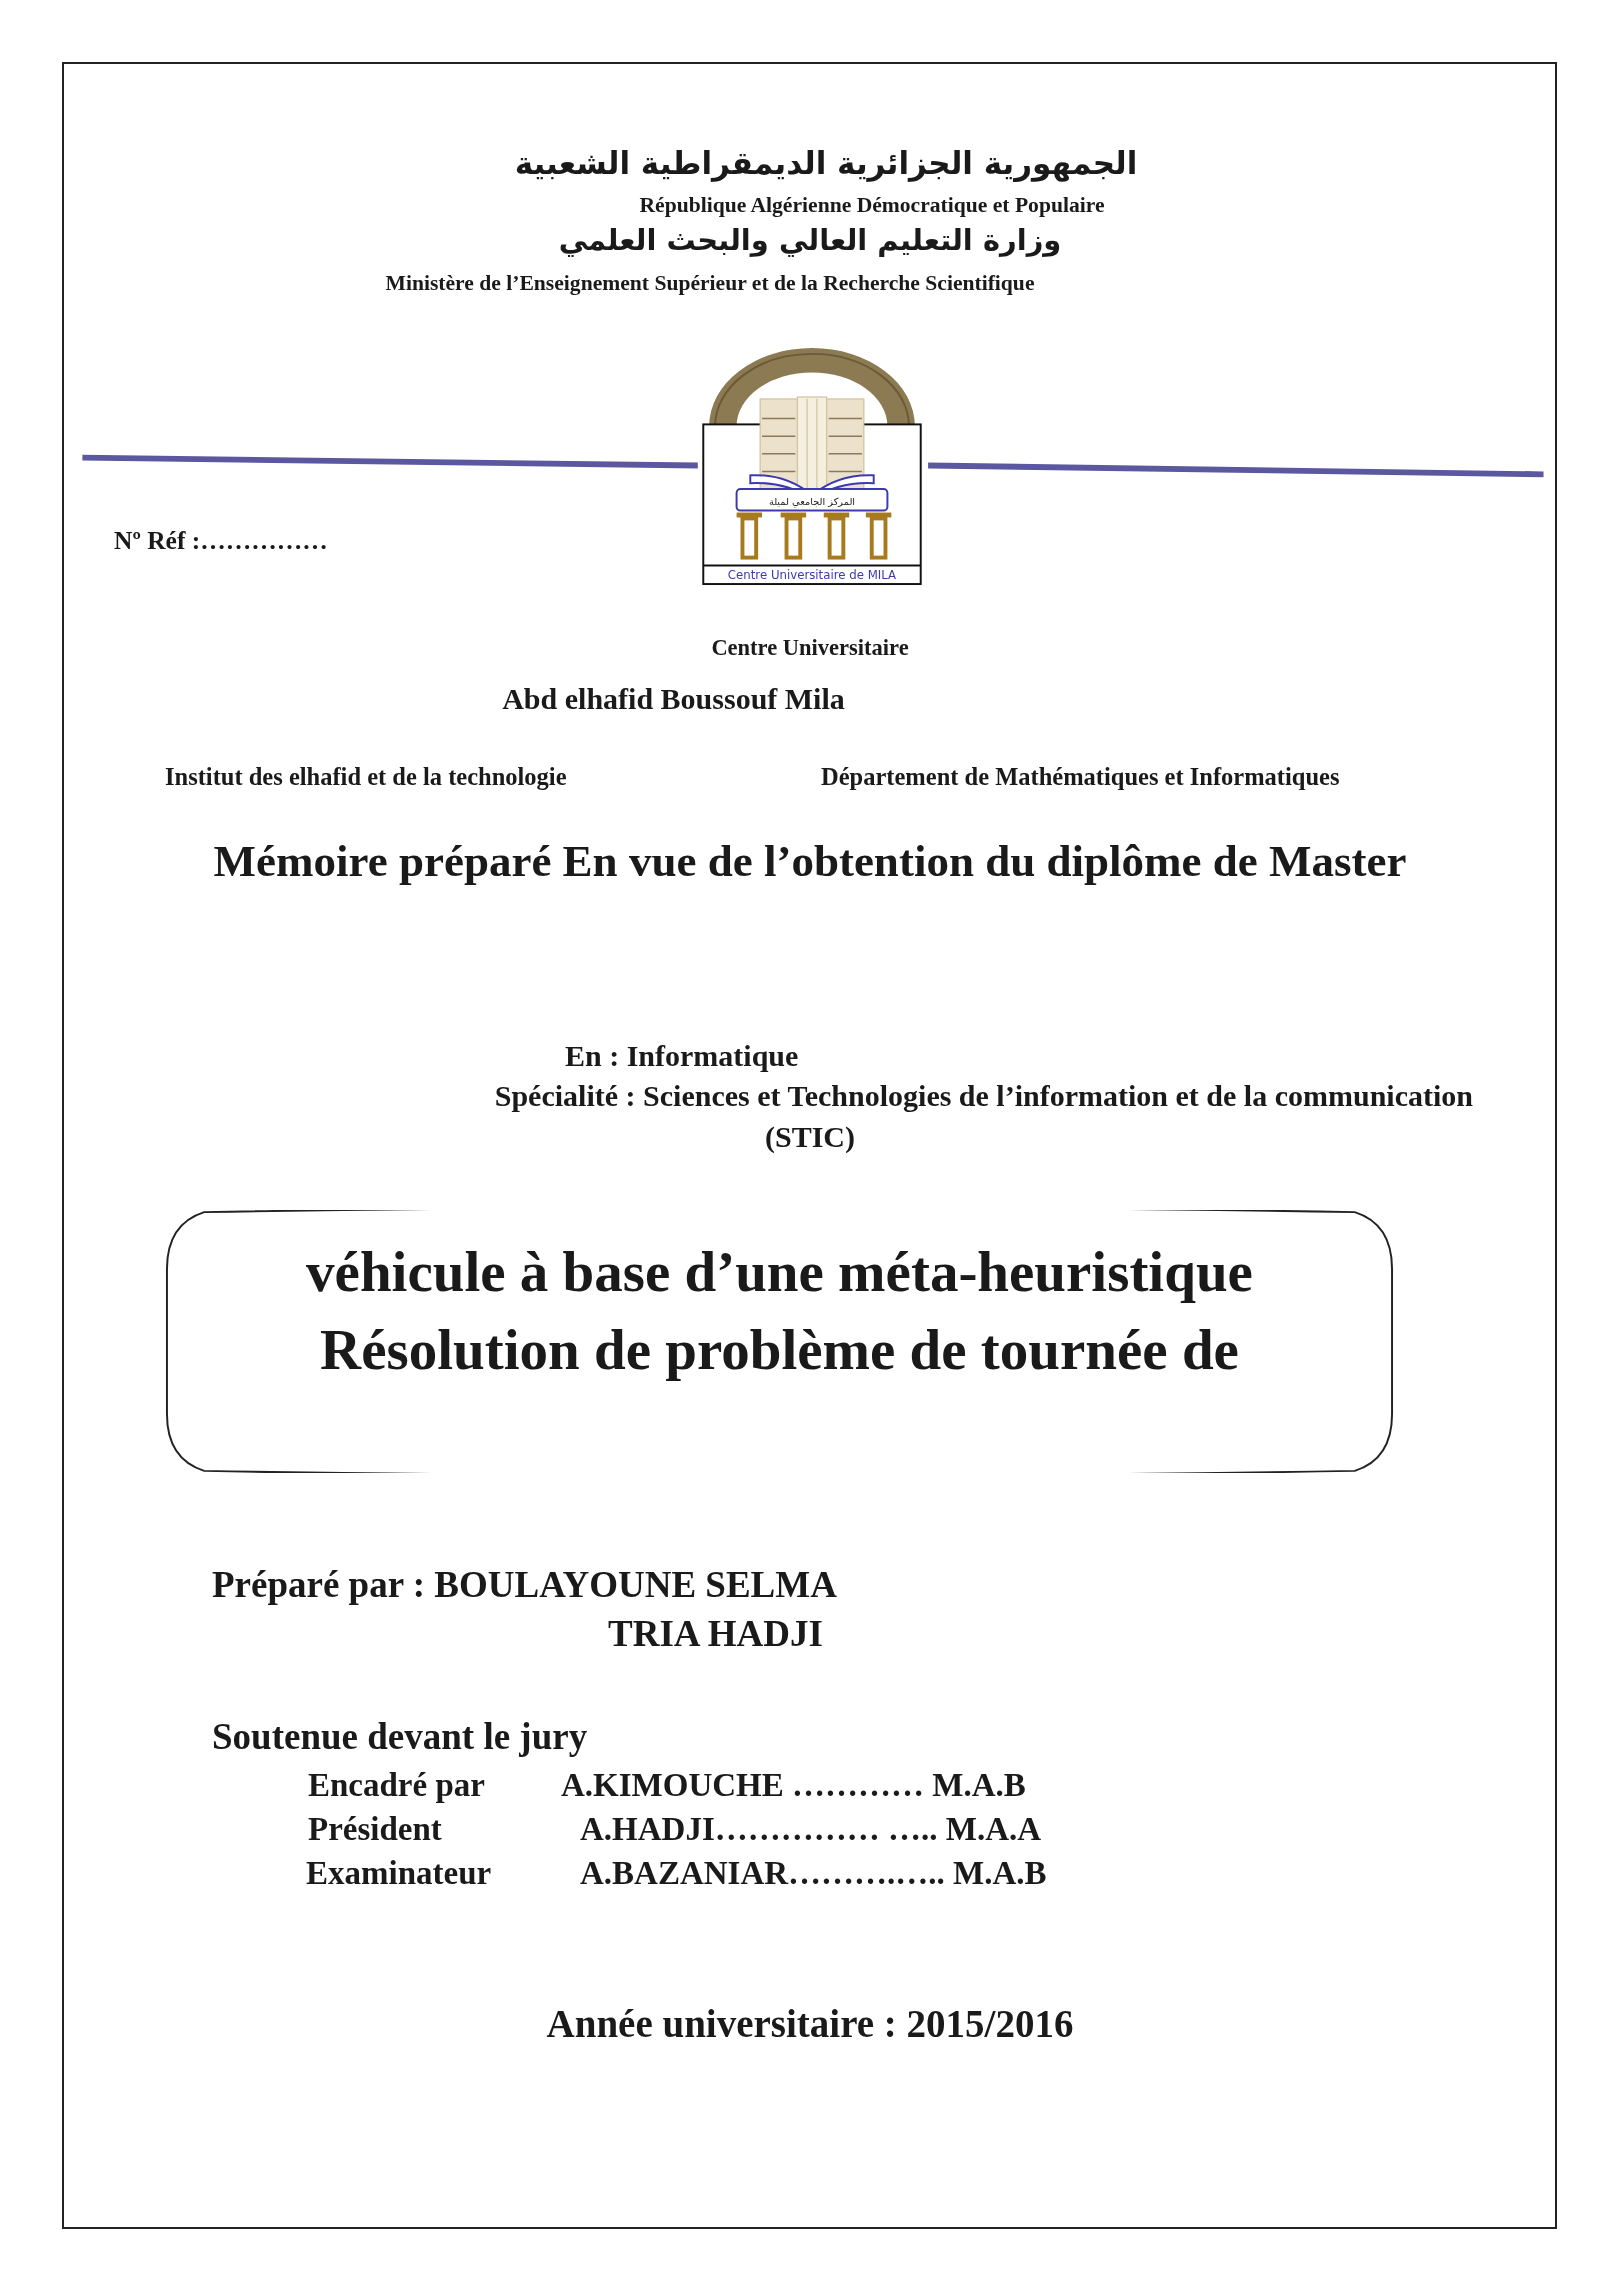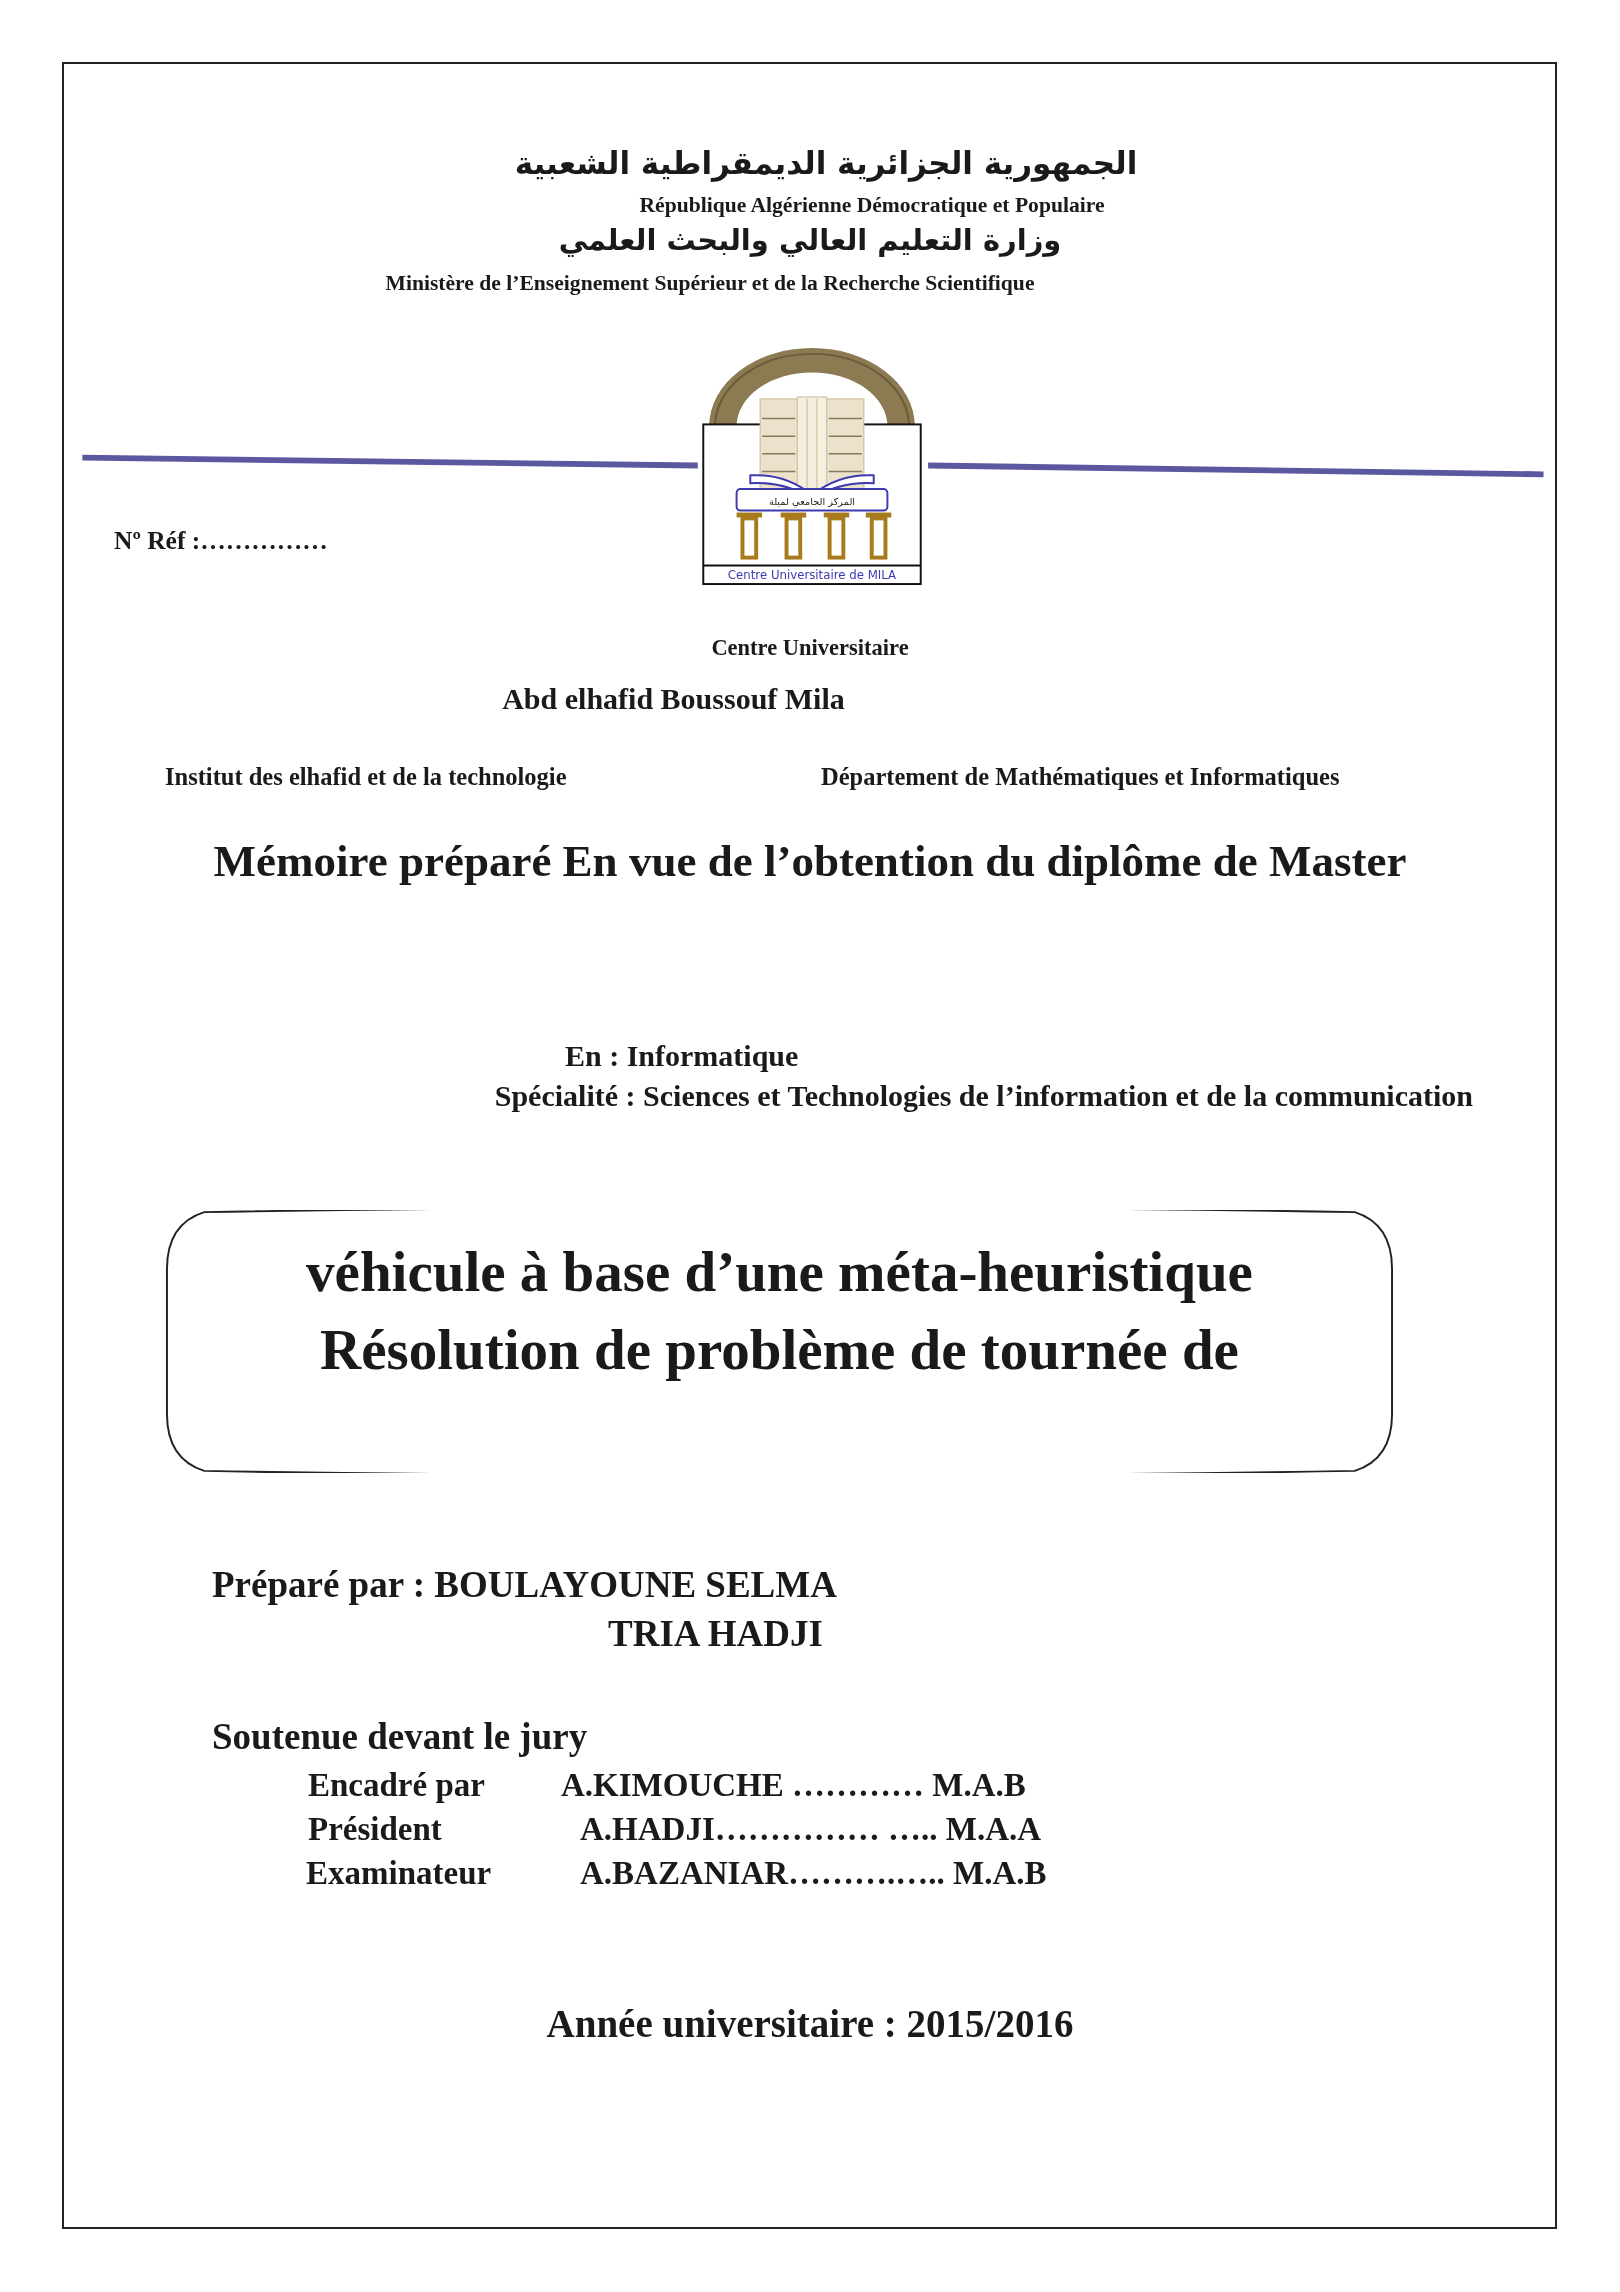--- a/index.html
+++ b/index.html
@@ -107,20 +107,21 @@
 
 <div class="abs center cu1">Centre Universitaire</div>
 <div class="abs center cu2">Abd elhafid Boussouf  Mila</div>
 <div class="abs inst">Institut des elhafid et de la technologie</div>
 <div class="abs dept">Département  de Mathématiques et Informatiques</div>
 
 <div class="abs center memoire">Mémoire préparé En vue de l’obtention du diplôme de Master</div>
 <div class="abs en">En : Informatique</div>
 <div class="abs spec">
   <span class="line1">Spécialité : Sciences et Technologies de l’information et de la communication</span>
+  <span class="line2">(STIC)</span>
 </div>
 
 <svg class="abs title-box" viewBox="0 0 1254 268">
   <path d="M40,2 Q627,-8 1214,2 Q1252,14 1252,60 L1252,208 Q1252,254 1214,266 Q627,276 40,266 Q2,254 2,208 L2,60 Q2,14 40,2 Z" fill="#ffffff" stroke="#222" stroke-width="2"></path>
 </svg>
 <div class="abs center title-text">
   <div>véhicule à base d’une méta-heuristique</div>
   <div>Résolution de problème de tournée de</div>
 </div>
 

